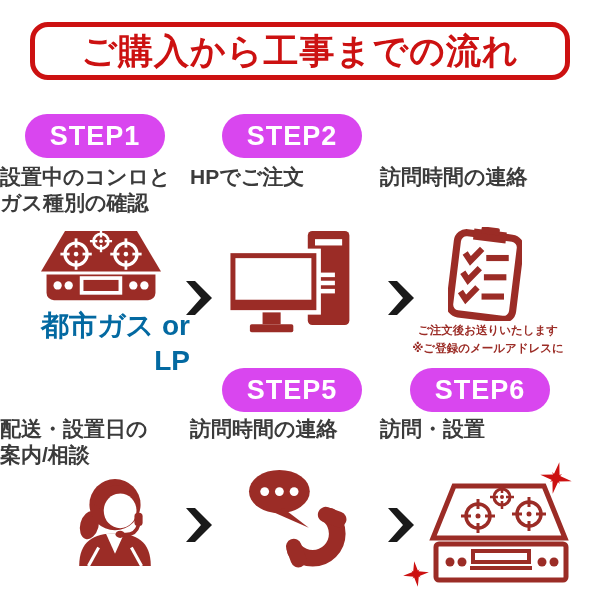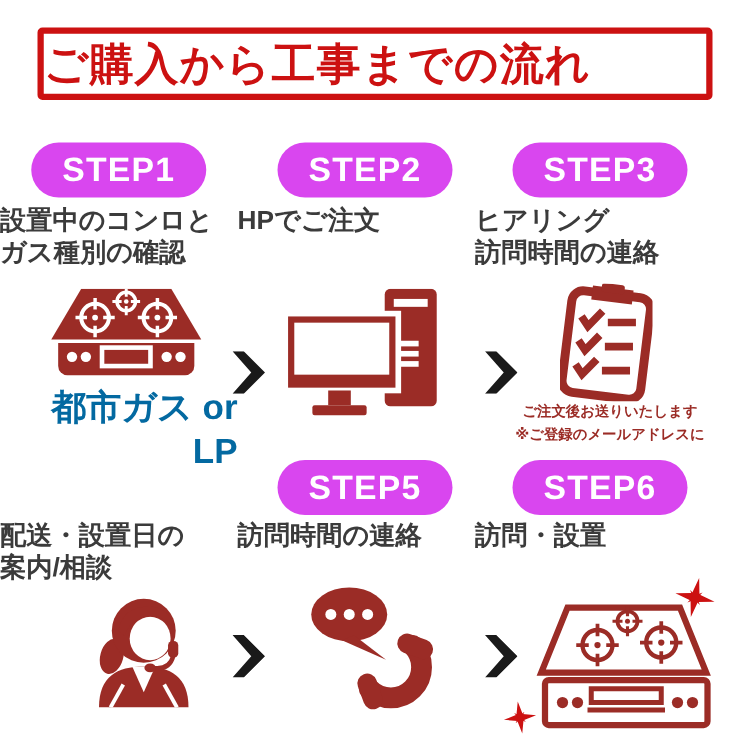--- a/index.html
+++ b/index.html
@@ -1,22 +1,22 @@
 <!DOCTYPE html>
 <html><head>
 <meta charset="utf-8">
 <style>
   html,body{margin:0;padding:0;background:#fff;}
   #canvas{position:relative;width:600px;height:600px;background:#fff;overflow:hidden;
           font-family:"Liberation Sans","DejaVu Sans",sans-serif;}
 
   
   .title-box{position:absolute;left:30px;top:22px;width:540px;height:58px;
-    box-sizing:border-box;border:5px solid #cc1111;border-radius:4px;background:#fff;
-    display:flex;align-items:center;}
+    box-sizing:border-box;border:5px solid #cc1111;border-radius:18px;background:#fff;
+    display:flex;align-items:center;justify-content:center;}
   .title-box span{color:#cc1111;font-size:35px;font-weight:800;letter-spacing:1px;white-space:nowrap;}
 
   
   .badge{position:absolute;width:140px;height:44px;background:#d946ef;border-radius:22px;
     display:flex;align-items:center;justify-content:center;color:#fff;
     font-size:27px;font-weight:800;letter-spacing:1px;}
   .b-c1{left:25px}.b-c2{left:222px}.b-c3{left:410px}
   .b-r1{top:114px}.b-r2{top:368px}
 
   
@@ -52,31 +52,29 @@
 <body>
 
 <div id="canvas">
 
   <div class="title-box">
     <span>ご購入から工事までの流れ</span>
   </div>
 
   <div class="badge b-c1 b-r1">STEP1</div>
   <div class="badge b-c2 b-r1">STEP2</div>
-  <div class="badge b-c3 b-r1">STEP3</div>
 
   <div class="desc d-c1 d-r1">
     <div>設置中のコンロと</div>
     <div>ガス種別の確認</div>
   </div>
   <div class="desc d-c2 d-r1">
     <div>HPでご注文</div>
   </div>
   <div class="desc d-c3 d-r1">
-    <div>ヒアリング</div>
     <div>訪問時間の連絡</div>
   </div>
 
   <div class="icon i-stove1">
     <svg viewBox="0 0 130 78">
       <polygon class="brick" points="26,0 104,0 130,44 0,44"></polygon>
       <path class="brick" d="M6,47 h118 v20 a8,8 0 0 1 -8,8 H14 a8,8 0 0 1 -8,-8 z"></path>
       <g transform="translate(38,25)" stroke="#fff" fill="none">
         <circle r="12" stroke-width="3.5"></circle>
         <line x1="0" y1="-17" x2="0" y2="-7" stroke-width="3"></line>

